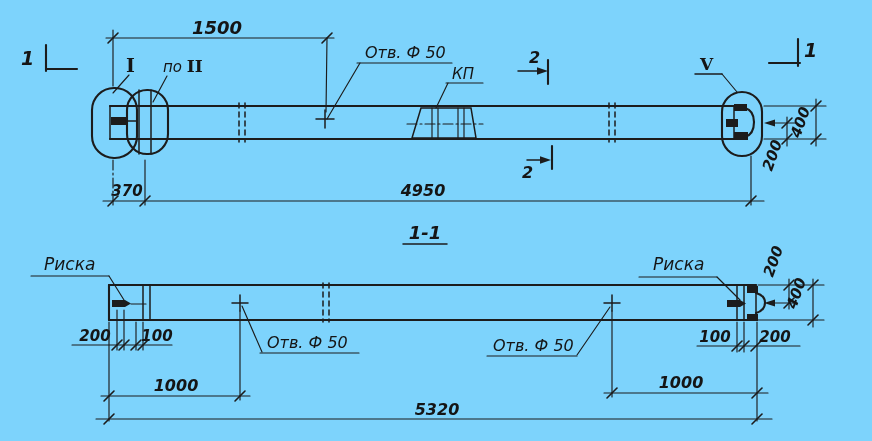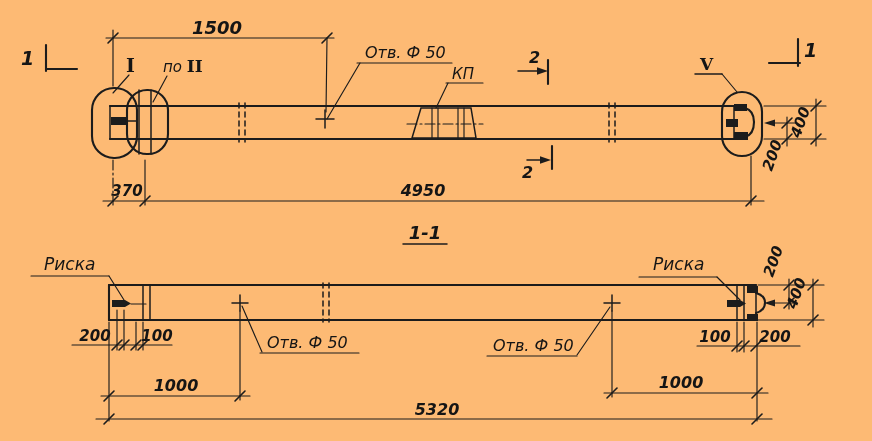--- a/index.html
+++ b/index.html
@@ -1,16 +1,16 @@
 <!DOCTYPE html>
 <html><head>
 <meta charset="utf-8">
 <style>
   html,body{margin:0;padding:0;background:#e8e8e8;}
-  .sheet{width:872px;height:441px;background:#fdba74;position:relative;overflow:hidden;
+  .sheet{width:872px;height:441px;background:#7dd3fc;position:relative;overflow:hidden;
          font-family:"DejaVu Sans",sans-serif;}
   svg{display:block;}
   .ln  {stroke:#1c1c1c;fill:none;stroke-width:2.1;stroke-linecap:round;}
   .md  {stroke:#1c1c1c;fill:none;stroke-width:1.5;stroke-linecap:round;}
   .tn  {stroke:#1c1c1c;fill:none;stroke-width:1.15;stroke-linecap:round;}
   .tick{stroke:#1c1c1c;fill:none;stroke-width:1.6;stroke-linecap:round;}
   .dsh {stroke-dasharray:5,4;}
   .dd  {stroke-dasharray:10,3,2,3;}
   .fl  {fill:#1c1c1c;stroke:none;}
   .lbl {font-family:"DejaVu Sans",sans-serif;font-style:italic;fill:#151515;}

